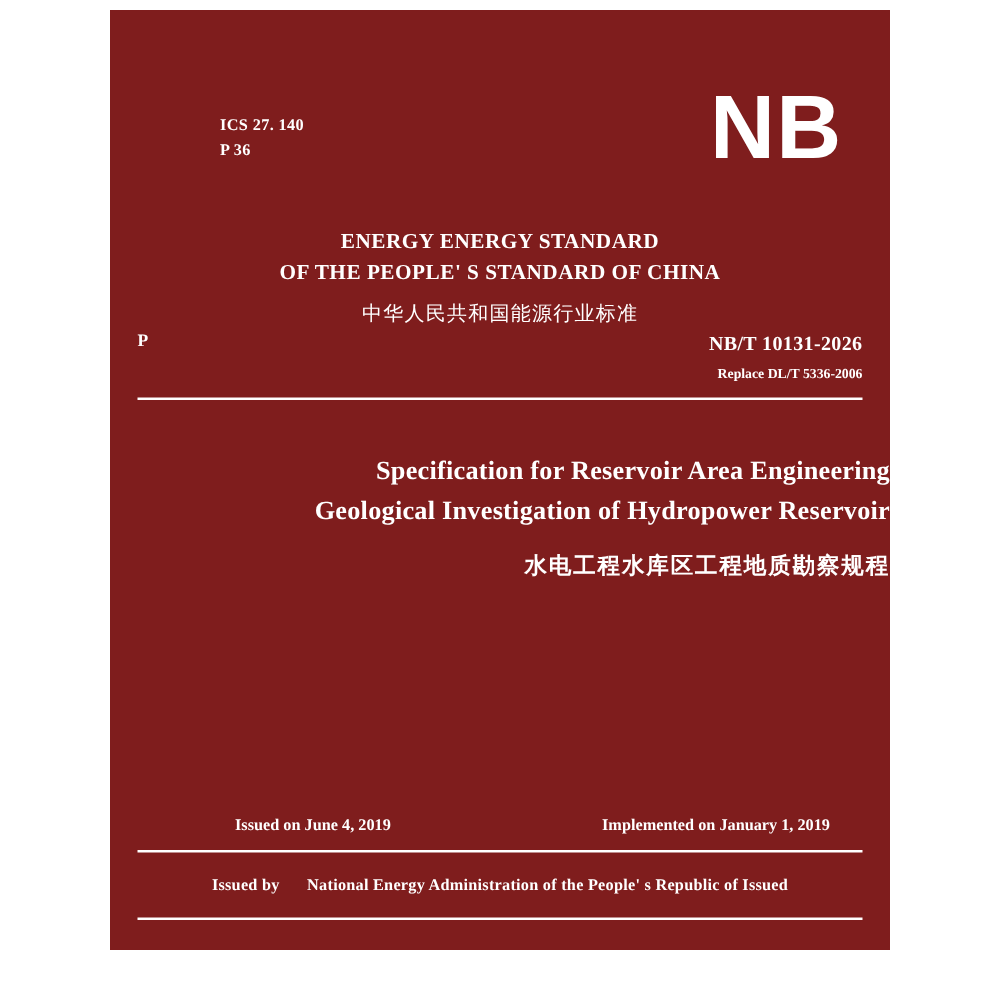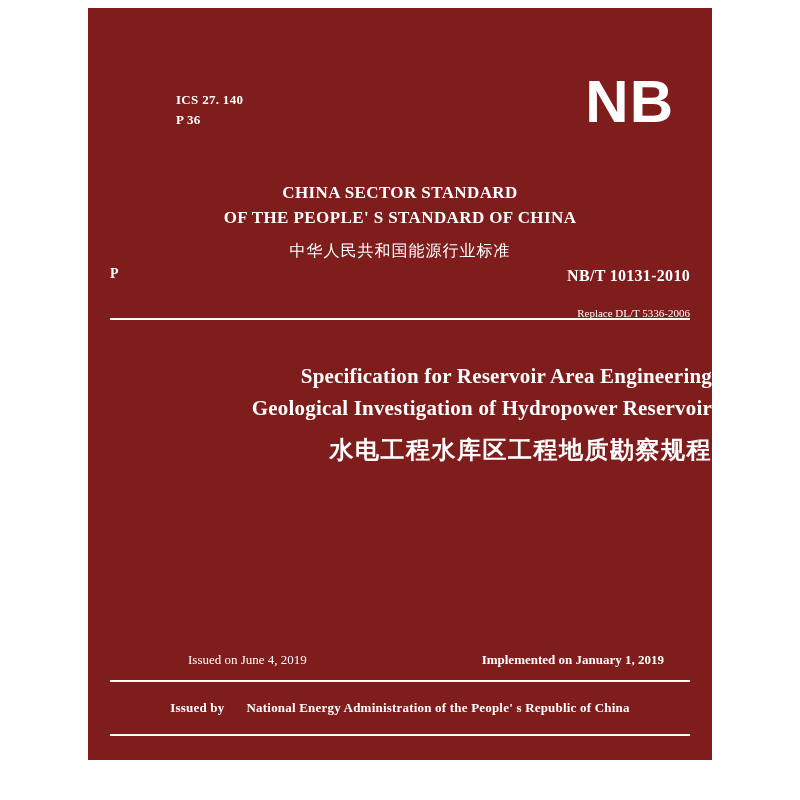--- a/index.html
+++ b/index.html
@@ -39,21 +39,21 @@
     font-size: 13px;
     line-height: 20px;
     letter-spacing: 0.3px;
   }
   .nb-logo {
     position: absolute;
     right: 38px;
     top: 58px;
     font-family: "Liberation Sans", sans-serif;
     font-weight: bold;
-    font-size: 60px;
+    font-size: 72px;
     line-height: 72px;
     letter-spacing: 1px;
     color: #ffffff;
   }
   
   .std-titles {
     position: absolute;
     left: 0;
     top: 172px;
     width: 100%;
@@ -93,24 +93,24 @@
     top: 0;
     text-align: right;
   }
   .code-main {
     font-weight: bold;
     font-size: 16px;
     line-height: 20px;
     letter-spacing: 0.3px;
   }
   .code-replace {
-    font-weight: normal;
+    font-weight: bold;
     font-size: 11px;
     line-height: 18px;
-    margin-top: 18px;
+    margin-top: 4px;
   }
   .rule {
     position: absolute;
     left: 22px;
     width: 580px;
     height: 2px;
     background: #ffffff;
   }
   .rule-top { top: 310px; }
   .rule-mid { top: 672px; }
@@ -124,41 +124,41 @@
     width: 100%;
     text-align: right;
   }
   .mt-en {
     font-weight: bold;
     font-size: 21px;
     line-height: 32px;
     letter-spacing: 0.2px;
   }
   .mt-cn {
-    font-family: Liberation Mono, monospace;
-    font-weight: bold;
-    font-size: 24px;
+    font-family: Liberation Serif, serif;
+    font-weight: bold;
+    font-size: 18px;
     line-height: 40px;
     margin-top: 8px;
     letter-spacing: 1.5px;
     margin-left: 24px;
   }
 
   
   .dates {
     position: absolute;
     left: 0;
     top: 644px;
     width: 100%;
     height: 24px;
   }
   .issued-on {
     position: absolute;
     left: 100px;
-    font-weight: normal;
+    font-weight: bold;
     font-size: 13px;
   }
   .implemented-on {
     position: absolute;
     right: 48px;
     font-weight: bold;
     font-size: 13px;
   }
   .issuer {
     position: absolute;
@@ -182,47 +182,47 @@
 
   <div class="header">
     <div class="ics-block">
       <div>ICS 27. 140</div>
       <div>P 36</div>
     </div>
     <div class="nb-logo">NB</div>
   </div>
 
   <div class="std-titles">
-    <div class="std-en1">CHINA SECTOR STANDARD</div>
+    <div class="std-en1">ENERGY ENERGY STANDARD</div>
     <div class="std-en2">OF THE PEOPLE' S STANDARD OF CHINA</div>
     <div class="std-cn">中华人民共和国能源行业标准</div>
   </div>
 
   <div class="code-row">
     <div class="code-left">P</div>
     <div class="code-right">
-      <div class="code-main">NB/T 10131-2010</div>
+      <div class="code-main">NB/T 10131-2026</div>
       <div class="code-replace">Replace DL/T 5336-2006</div>
     </div>
   </div>
 
   <div class="rule rule-top"></div>
 
   <div class="main-title">
     <div class="mt-en">Specification for Reservoir Area Engineering</div>
     <div class="mt-en">Geological Investigation of Hydropower Reservoir</div>
     <div class="mt-cn">水电工程水库区工程地质勘察规程</div>
   </div>
 
   <div class="dates">
     <div class="issued-on">Issued on June 4, 2019</div>
     <div class="implemented-on">Implemented on January 1, 2019</div>
   </div>
 
   <div class="rule rule-mid"></div>
 
   <div class="issuer">
-    <span class="by">Issued by</span><span>National Energy Administration of the People' s Republic of China</span>
+    <span class="by">Issued by</span><span>National Energy Administration of the People' s Republic of Issued</span>
   </div>
 
   <div class="rule rule-bot"></div>
 
 </div>
 
 </body></html>

